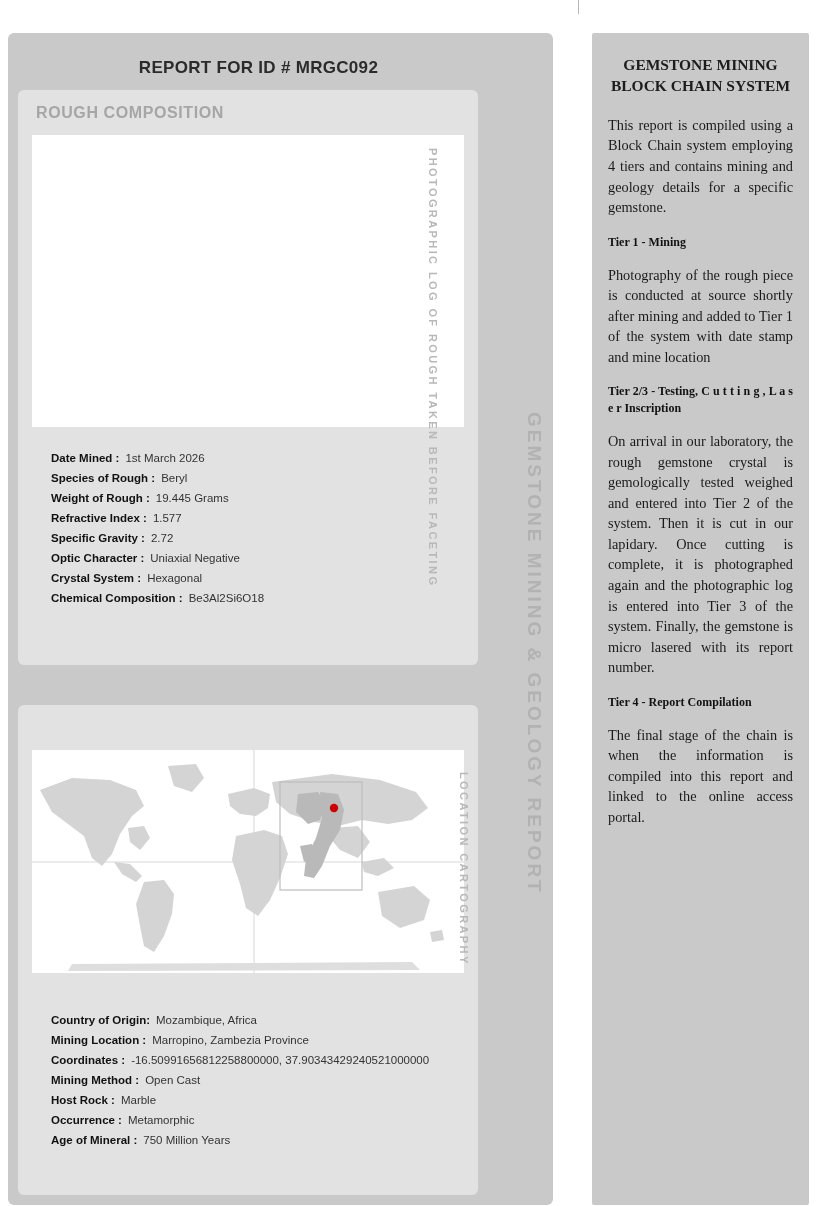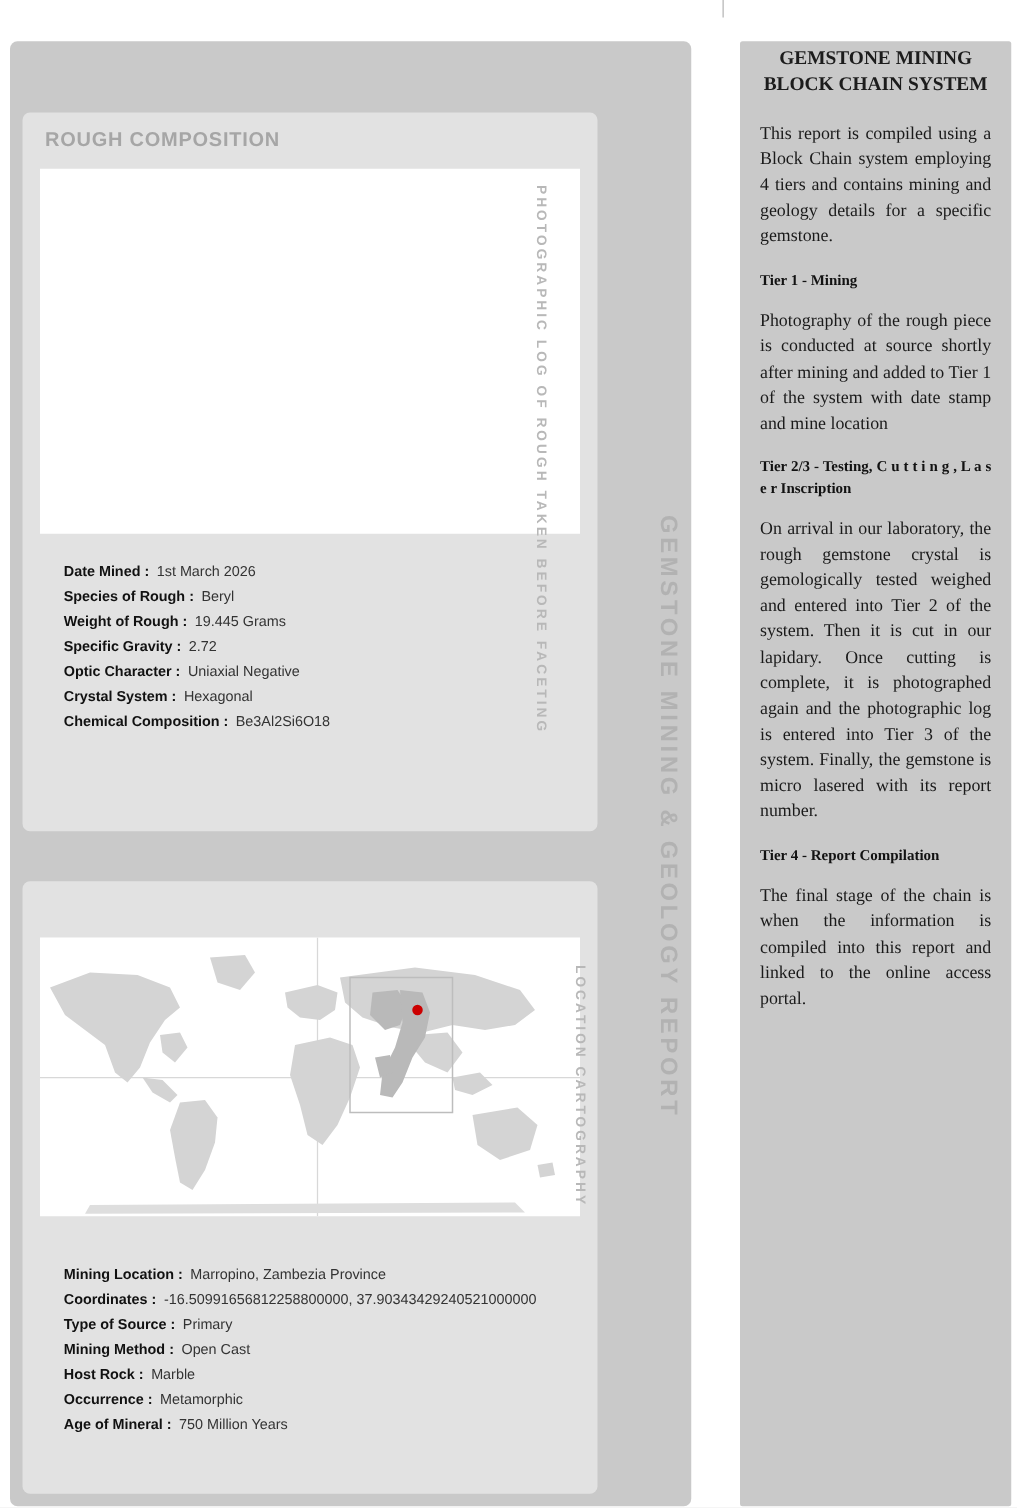--- a/index.html
+++ b/index.html
@@ -142,21 +142,21 @@
 
   
   .sidebar {
     position: absolute;
     left: 592px;
     top: 33px;
     width: 217px;
     height: 1172px;
     background: #c9c9c9;
     border-radius: 2px;
-    padding: 4px 16px 10px 16px;
+    padding: 22px 16px 10px 16px;
   }
   .sb-title {
     font-family: "Liberation Serif", serif;
     font-weight: bold;
     font-size: 15.5px;
     text-align: center;
     line-height: 1.35;
     color: #1c1c1c;
     margin-bottom: 18px;
   }
@@ -179,33 +179,35 @@
   }
 </style>
 </head>
 <body>
 
 <div id="page">
 
   <div class="top-tick" style="left:578px;"></div>
 
   <div class="main-panel">
+    <div class="report-title">REPORT FOR ID # MRGC092</div>
     <div class="side-vertical-label">GEMSTONE MINING &amp; GEOLOGY REPORT</div>
   </div>
 
   <div class="card" id="card-rough">
     <div class="card-heading">ROUGH COMPOSITION</div>
     <div class="photo-box" id="photo-rough"></div>
   </div>
   <div class="vlabel" id="vlabel-photolog">PHOTOGRAPHIC LOG OF ROUGH TAKEN BEFORE FACETING</div>
 
   <div class="spec-list" id="spec-rough">
     <div class="spec-row"><span class="spec-key">Date Mined :</span><span class="spec-val">1st March 2026</span></div>
     <div class="spec-row"><span class="spec-key">Species of Rough :</span><span class="spec-val">Beryl</span></div>
     <div class="spec-row"><span class="spec-key">Weight of Rough :</span><span class="spec-val">19.445 Grams</span></div>
+    <div class="spec-row"><span class="spec-key">Refractive Index :</span><span class="spec-val">1.577</span></div>
     <div class="spec-row"><span class="spec-key">Specific Gravity :</span><span class="spec-val">2.72</span></div>
     <div class="spec-row"><span class="spec-key">Optic Character :</span><span class="spec-val">Uniaxial Negative</span></div>
     <div class="spec-row"><span class="spec-key">Crystal System :</span><span class="spec-val">Hexagonal</span></div>
     <div class="spec-row"><span class="spec-key">Chemical Composition :</span><span class="spec-val">Be3Al2Si6O18</span></div>
   </div>
 
   <div class="card" id="card-origins">
     <div class="photo-box" id="photo-map">
       <svg class="map-canvas" viewBox="0 0 432 223" preserveAspectRatio="none">
 
@@ -243,23 +245,23 @@
           <path d="M288 42 L306 44 L312 60 L308 80 L298 96 L290 116 L282 128 L272 126 L274 108 L284 88 L290 68 Z"></path>
           <path d="M268 96 L280 94 L282 108 L272 112 Z"></path>
         </g>
         <circle cx="302" cy="58" r="4.2" fill="#cc0000"></circle>
       </svg>
     </div>
   </div>
   <div class="vlabel" id="vlabel-cartography">LOCATION CARTOGRAPHY</div>
 
   <div class="spec-list" id="spec-origins">
+    <div class="spec-row"><span class="spec-key">Country of Origin:</span><span class="spec-val">Mozambique, Africa</span></div>
     <div class="spec-row"><span class="spec-key">Mining Location :</span><span class="spec-val">Marropino, Zambezia Province</span></div>
     <div class="spec-row"><span class="spec-key">Coordinates :</span><span class="spec-val">-16.50991656812258800000,  37.90343429240521000000</span></div>
-    <div class="spec-row"><span class="spec-key">Type of Source :</span><span class="spec-val">Primary</span></div>
     <div class="spec-row"><span class="spec-key">Mining Method :</span><span class="spec-val">Open Cast</span></div>
     <div class="spec-row"><span class="spec-key">Host Rock :</span><span class="spec-val">Marble</span></div>
     <div class="spec-row"><span class="spec-key">Occurrence :</span><span class="spec-val">Metamorphic</span></div>
     <div class="spec-row"><span class="spec-key">Age of Mineral :</span><span class="spec-val">750 Million Years</span></div>
   </div>
 
   <div class="sidebar">
     <div class="sb-title">GEMSTONE MINING BLOCK CHAIN SYSTEM</div>
     <p class="sb-para">This report is compiled using a Block Chain system employing 4 tiers and contains mining and geology details for a specific gemstone.</p>
     <p class="sb-head">Tier 1 - Mining</p>

